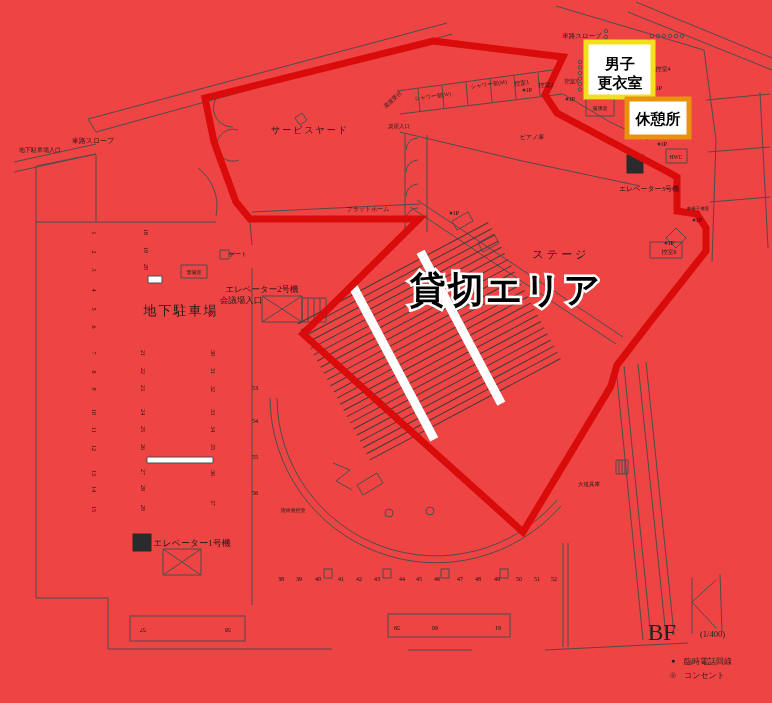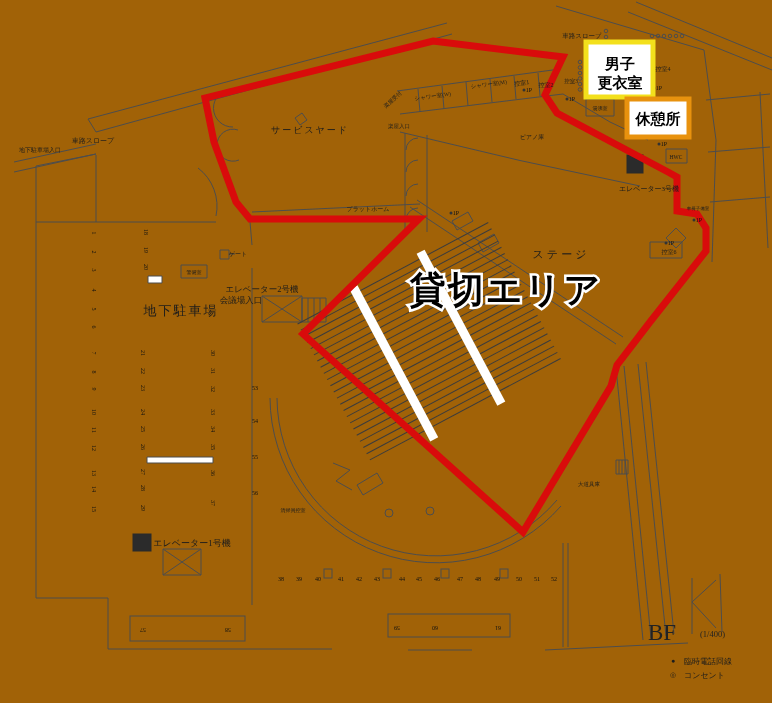--- a/index.html
+++ b/index.html
@@ -1,16 +1,16 @@
 <!DOCTYPE html>
 <html><head>
 <meta charset="utf-8">
 <style>
   html,body{margin:0;padding:0;background:#ffffff;}
-  .canvas{position:relative;width:772px;height:703px;background:#a16207;overflow:hidden;}
+  .canvas{position:relative;width:772px;height:703px;background:#ef4444;overflow:hidden;}
   svg{display:block;}
   .w path, .w rect, .w circle{stroke:#4d4d4d;stroke-width:1;fill:none;}
   .w .fillw{fill:#ffffff;}
   .w .filld{fill:#2b2b2b;stroke:#2b2b2b;}
   .lab{font-family:"Liberation Serif","DejaVu Serif",serif;fill:#1c1c1c;}
   .num{font-family:"Liberation Serif","DejaVu Serif",serif;fill:#111;font-size:6px;text-anchor:middle;}
   .mid{text-anchor:middle;}
   .rental-label{font-family:"DejaVu Sans","Liberation Sans",sans-serif;font-weight:bold;font-size:36px;letter-spacing:2px;fill:#000;paint-order:stroke;stroke:#fff;stroke-width:5px;}
   .boxlab{font-family:"DejaVu Sans","Liberation Sans",sans-serif;font-weight:bold;fill:#000;paint-order:stroke;stroke:#fff;stroke-width:3px;text-anchor:middle;}
   .bf{font-family:"Liberation Serif","DejaVu Serif",serif;fill:#222;}

